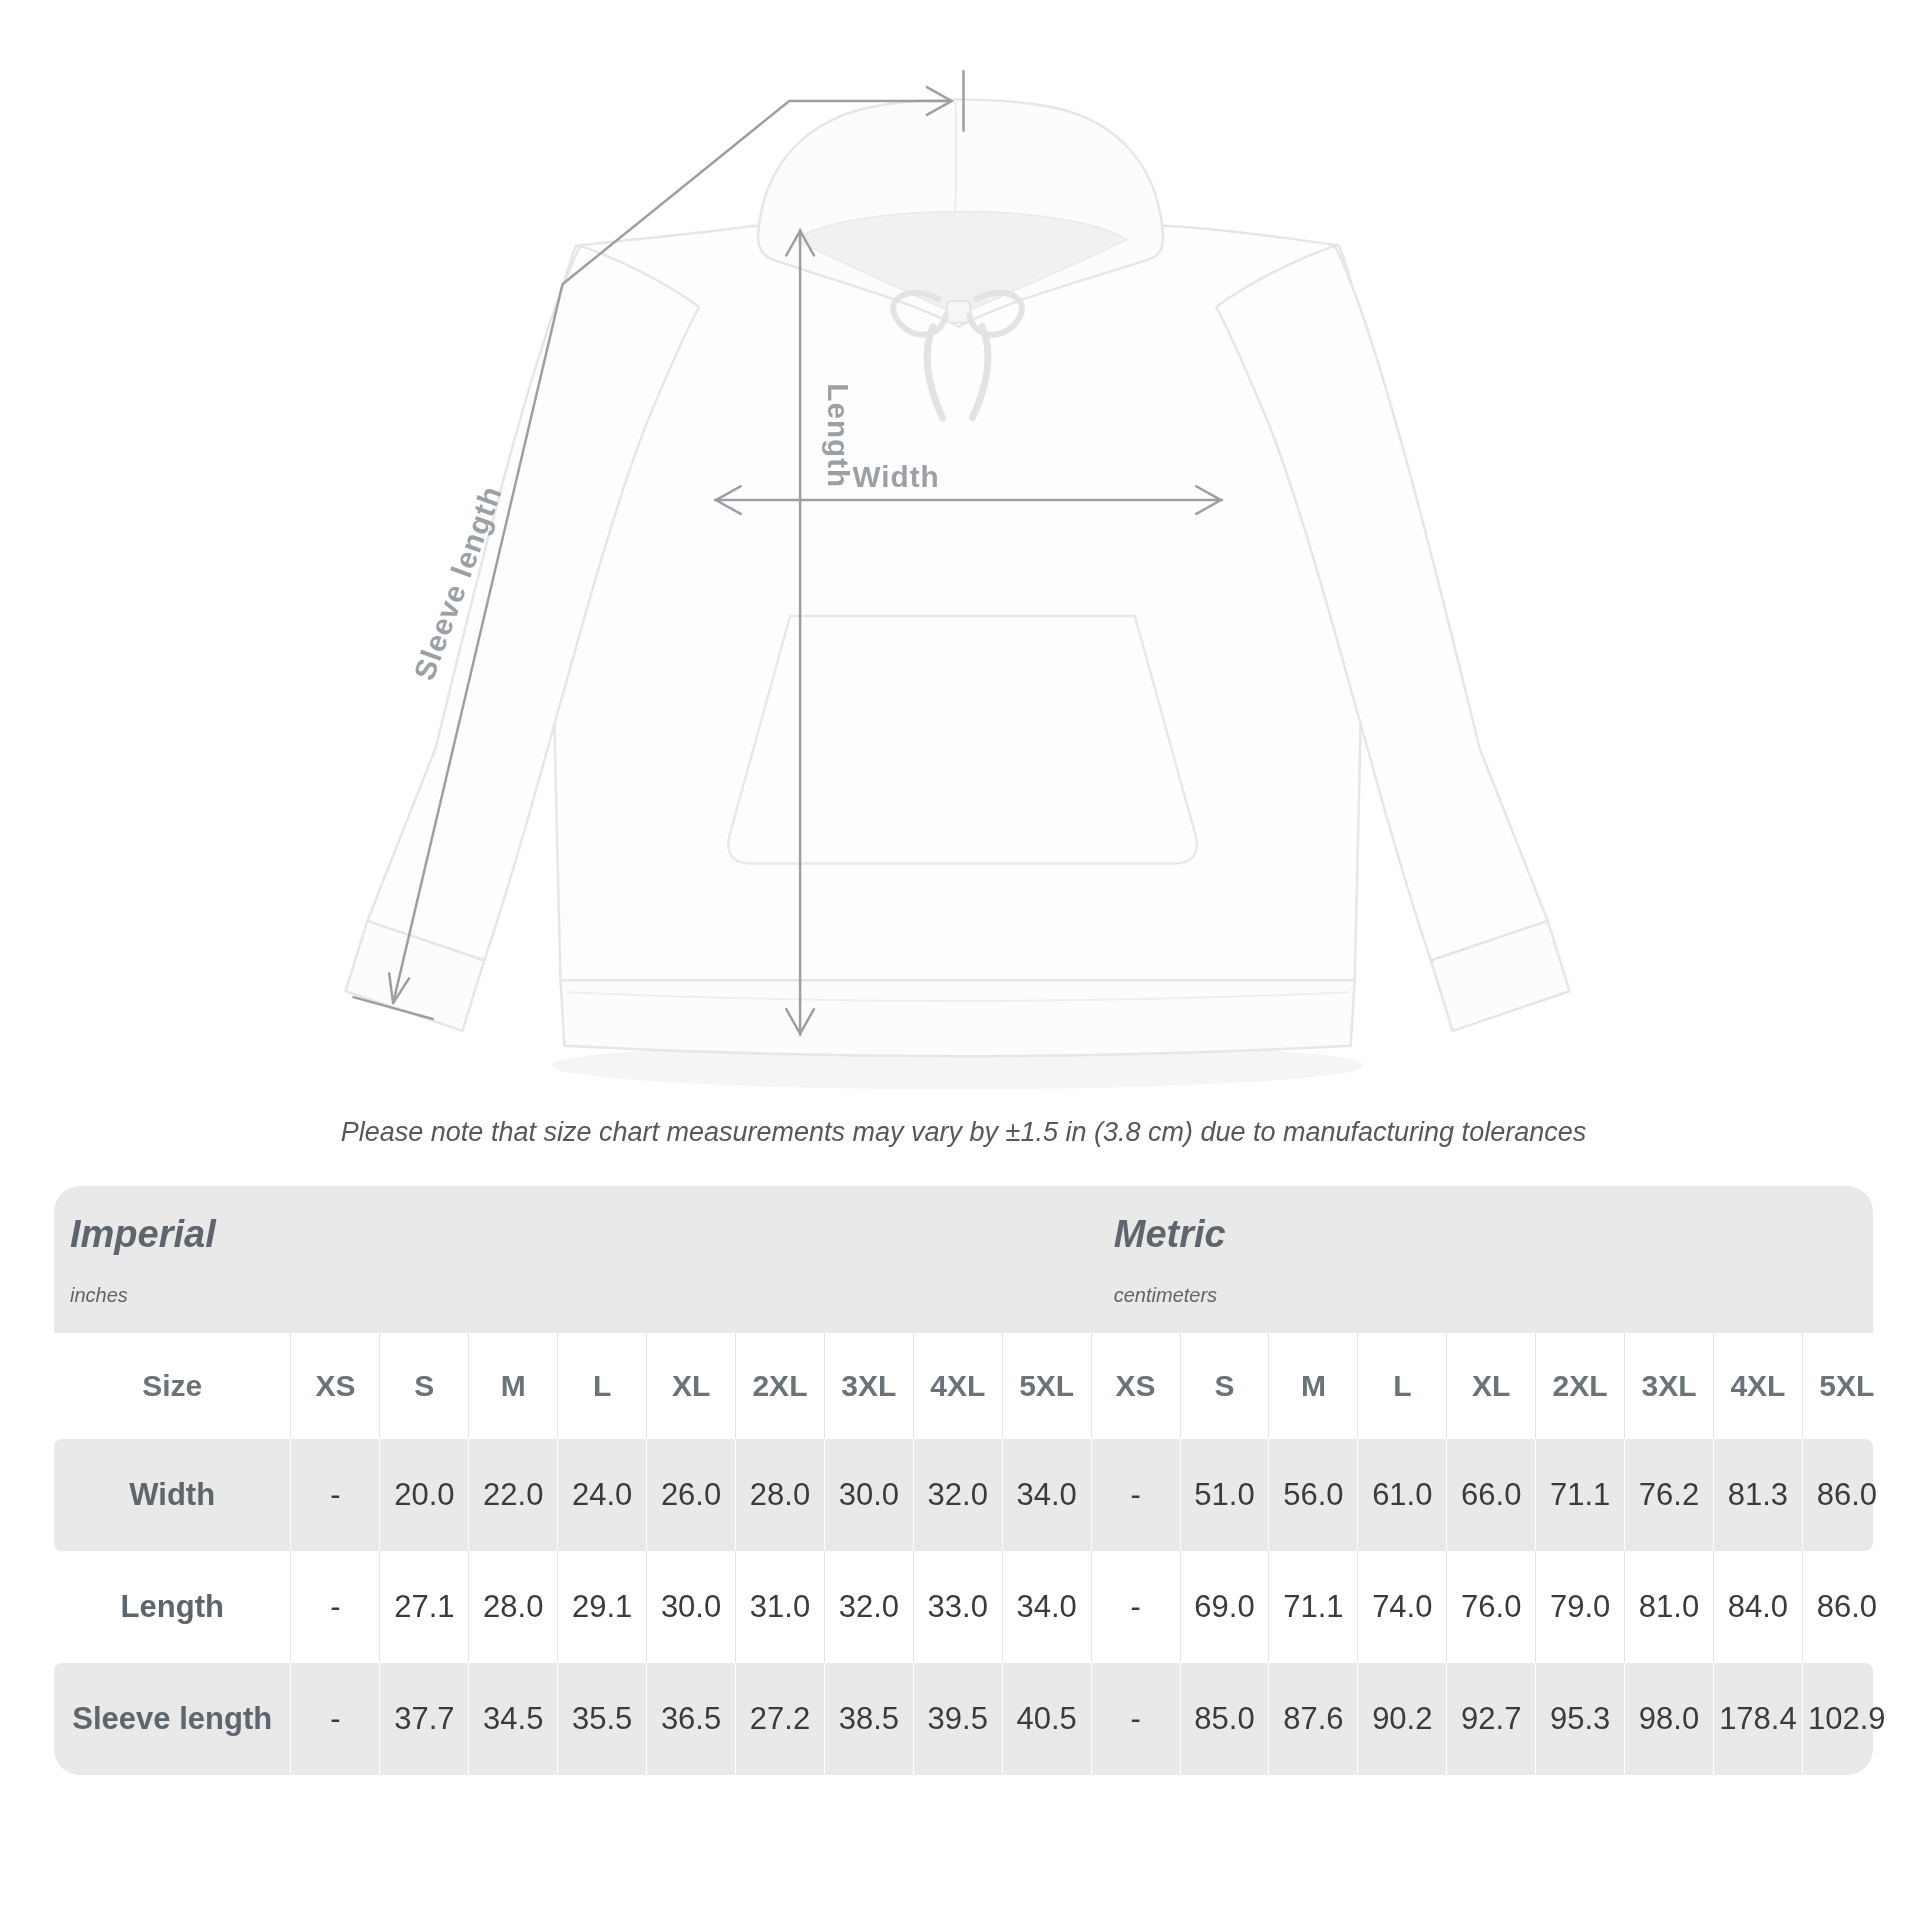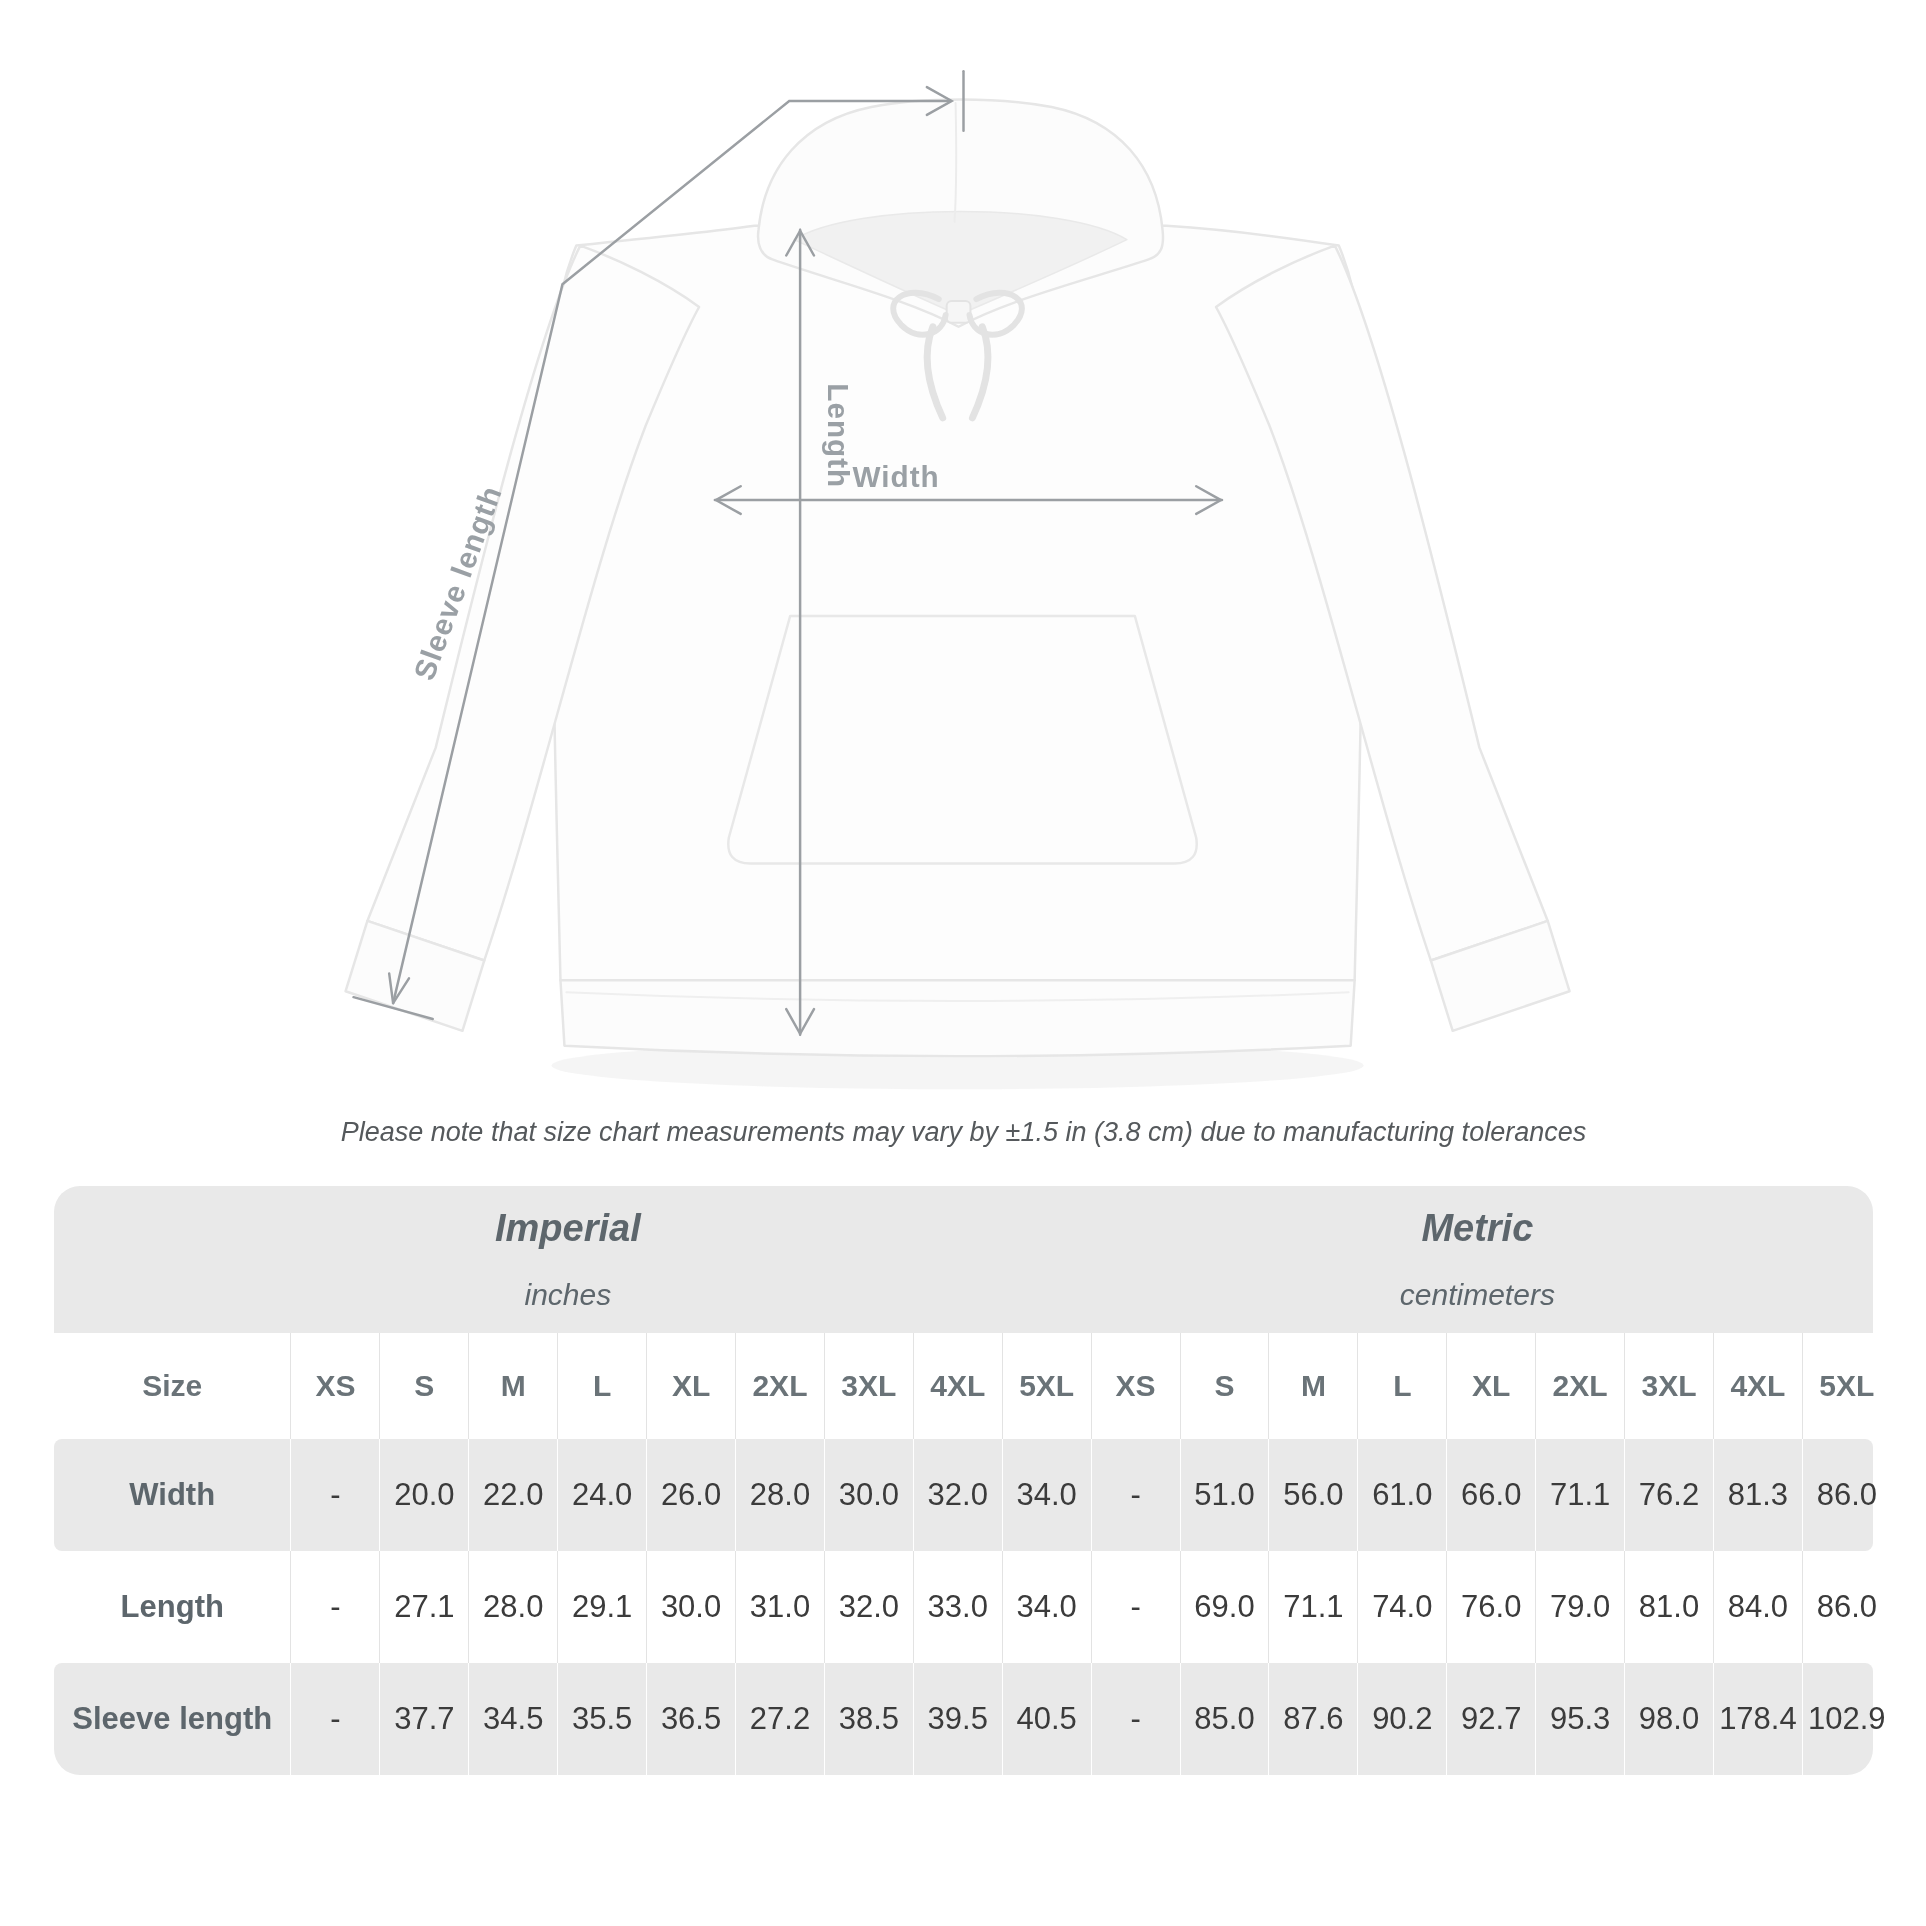--- a/index.html
+++ b/index.html
@@ -26,26 +26,26 @@
     margin:0;text-align:center;font-style:italic;
     font-size:27px;color:#55595c;
   }
   
   .size-table{margin:38px 54px 0;}
   .unit-band{
     display:flex;height:147px;background:#e9e9e9;
     border-radius:26px 26px 0 0;
   }
   .unit-group{
-    display:flex;flex-direction:column;justify-content:center;align-items:center;gap:28px;
+    display:flex;flex-direction:column;justify-content:center;gap:28px;margin-left:16px;
   }
   .unit-group.imperial{flex:0 0 56.5%;}
   .unit-group.metric{flex:0 0 43.5%;}
   .unit-name{font-size:38px;font-weight:bold;font-style:italic;color:#5d666c;}
-  .unit-sub{font-size:30px;font-style:italic;color:#5d666c;}
+  .unit-sub{font-size:20px;font-style:italic;color:#5d666c;}
   .trow{display:flex;}
   .trow.thead{height:106px;background:#ffffff;}
   .trow:not(.thead){height:112px;}
   .trow.gray{background:#e9e9e9;border-radius:8px;}
   .trow.gray.last{border-radius:8px 8px 26px 26px;}
   .tcell{
     flex:0 0 4.8333%;display:flex;align-items:center;justify-content:center;
     font-size:31px;color:#3b3b3b;border-left:1px solid #e3e3e3;
   }
   .tcell.first{flex:0 0 13%;border-left:none;font-weight:bold;color:#5d666c;}

